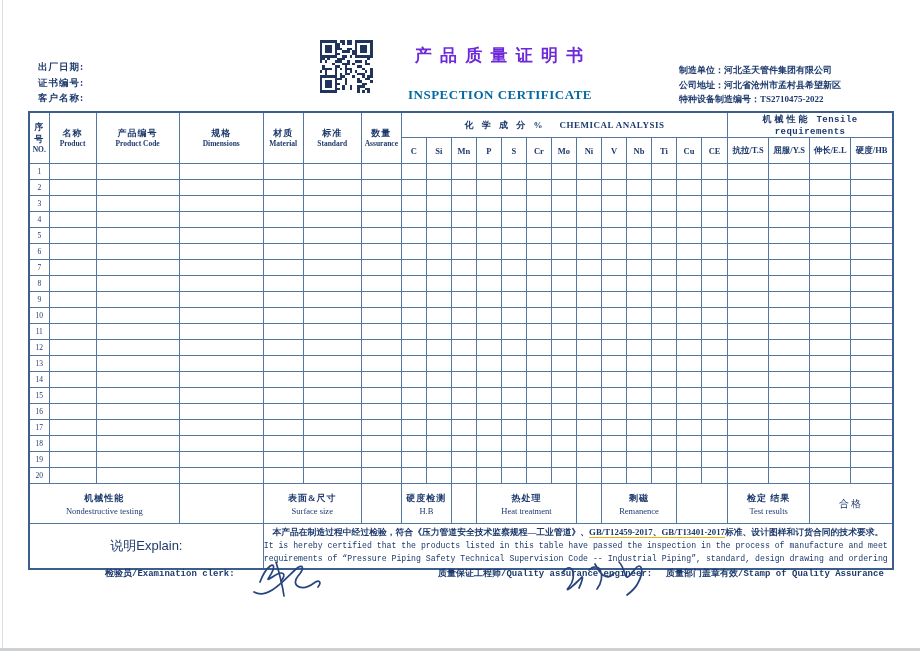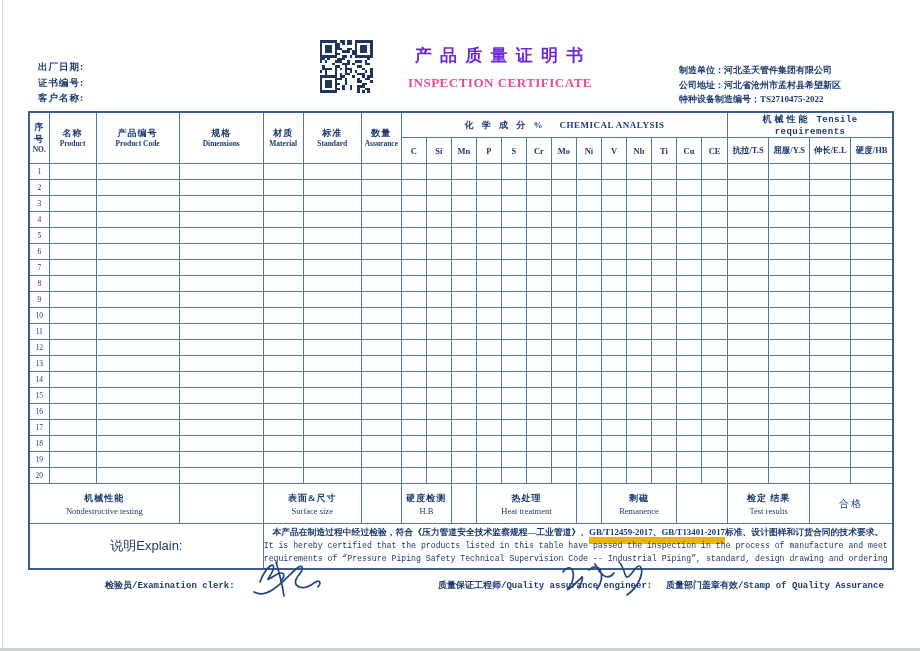--- a/index.html
+++ b/index.html
@@ -9,21 +9,21 @@
     color:#1e3a6d;
   }
   .scan-edge-left{position:absolute;left:2px;top:0;bottom:0;width:1px;background:#dcdfe2;}
   .scan-edge-bottom{position:absolute;left:0;right:0;bottom:0;height:3px;background:#cfd2d4;}
 
   
   .hdr-left{position:absolute;left:38px;top:60px;font-size:9.5px;font-weight:bold;line-height:15.5px;letter-spacing:1px;}
   .qr{position:absolute;left:318px;top:40px;width:56px;height:53px;}
   .title-block{position:absolute;left:380px;top:44px;width:240px;text-align:center;}
   .title-zh{font-size:17px;font-weight:bold;letter-spacing:2px;color:#6d28d9;white-space:nowrap;}
-  .title-en{font-size:13px;font-weight:bold;letter-spacing:0.5px;color:#ec4899;margin-top:8px;font-family:Liberation Serif, serif;}
+  .title-en{font-size:13px;font-weight:bold;letter-spacing:0.5px;color:#0369a1;margin-top:20px;font-family:Liberation Serif, serif;}
   .hdr-right{position:absolute;left:679px;top:63px;font-size:9px;font-weight:bold;line-height:14.5px;white-space:nowrap;}
 
   
   table.cert{
     position:absolute;left:28px;top:111px;width:866px;
     border-collapse:collapse;table-layout:fixed;
     border:2px solid #3b5e8c;
   }
   table.cert th,table.cert td{
     border:1px solid #54779f;padding:0;margin:0;overflow:hidden;
@@ -41,25 +41,25 @@
 
   
   tr.sum-row{height:40px;}
   tr.sum-row .zh{font-size:9px;font-weight:bold;letter-spacing:1px;line-height:14px;}
   tr.sum-row .en{font-size:8.5px;line-height:12px;}
   td.verdict{font-size:10px;font-weight:bold;letter-spacing:2px;}
   tr.explain-row{height:45px;}
   td.explain-label{font-size:13px;font-family:Liberation Sans, sans-serif;}
   td.explain-text{text-align:left;padding:2px 4px 1px 5px;}
   td.explain-text .zh-line{font-size:8.8px;line-height:13px;font-weight:bold;white-space:nowrap;}
-  td.explain-text .zh-line .u{border-bottom:7px solid #eab308;}
+  td.explain-text .zh-line .u{border-bottom:1px solid #eab308;}
   td.explain-text .en-line{font-size:8.2px;line-height:13px;font-family:"Liberation Mono","DejaVu Sans Mono",monospace;white-space:nowrap;}
 
   
-  .foot-label{position:absolute;font-size:9px;font-family:"Liberation Mono","DejaVu Sans Mono",monospace;font-weight:bold;white-space:nowrap;color:#1e3a6d;margin-top:12px;}
+  .foot-label{position:absolute;font-size:9px;font-family:"Liberation Mono","DejaVu Sans Mono",monospace;font-weight:bold;white-space:nowrap;color:#1e3a6d;}
   #examiner-label{left:105px;top:567px;}
   #qa-label{left:438px;top:567px;}
   #stamp-label{left:666px;top:567px;}
   .sig{position:absolute;}
   #sig1{left:246px;top:556px;}
   #sig2{left:553px;top:554px;}
   .sig svg path{fill:none;stroke:#27447e;stroke-width:1.7;stroke-linecap:round;}
 </style>
 </head>
 <body>

